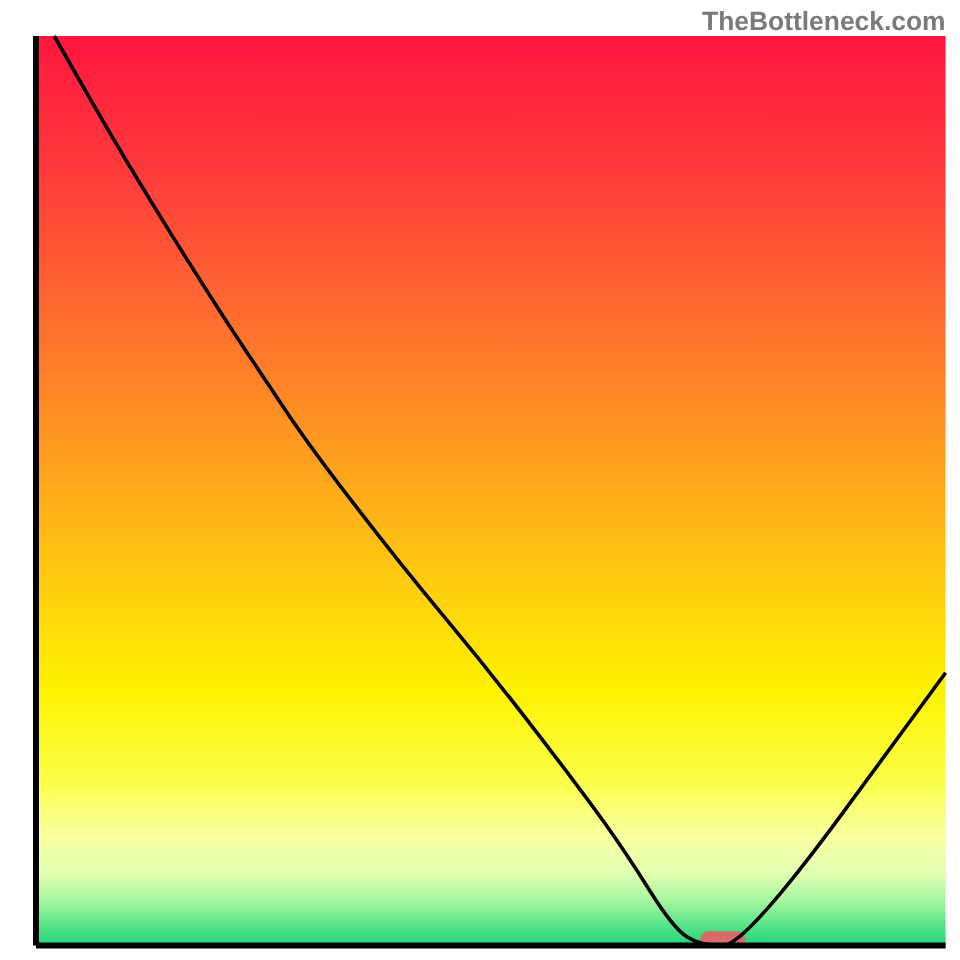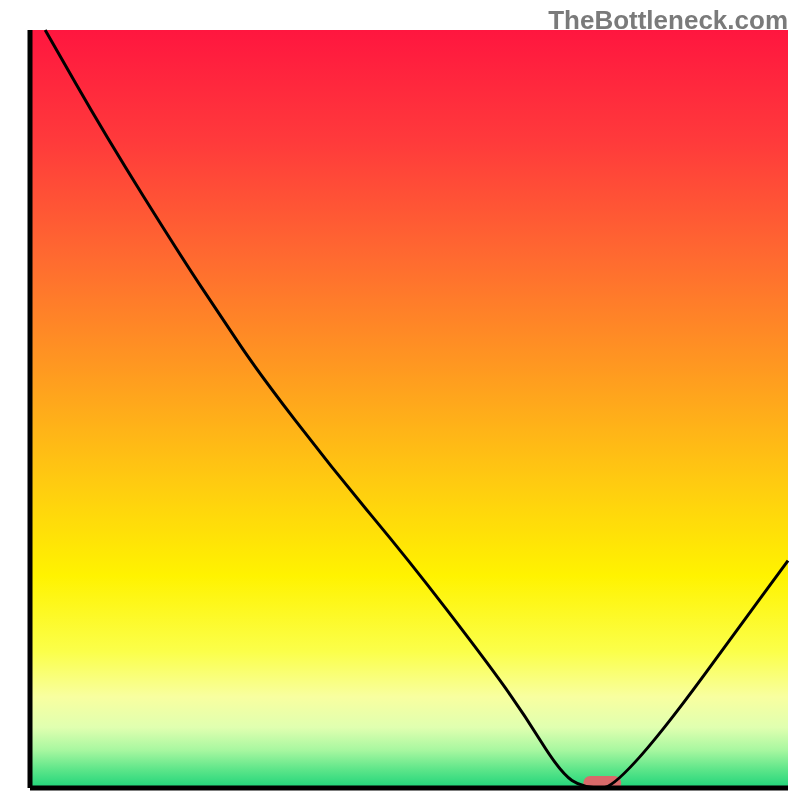--- a/index.html
+++ b/index.html
@@ -12,21 +12,21 @@
   }
   .container {
     position: relative;
     width: 800px;
     height: 800px;
   }
   .watermark {
     position: absolute;
     top: 5px;
     right: 12px;
-    font-size: 26px;
+    font-size: 22px;
     font-weight: bold;
     color: #7a7a7a;
     z-index: 10;
   }
   svg {
     display: block;
   }
 </style>
 </head>
 <body>

